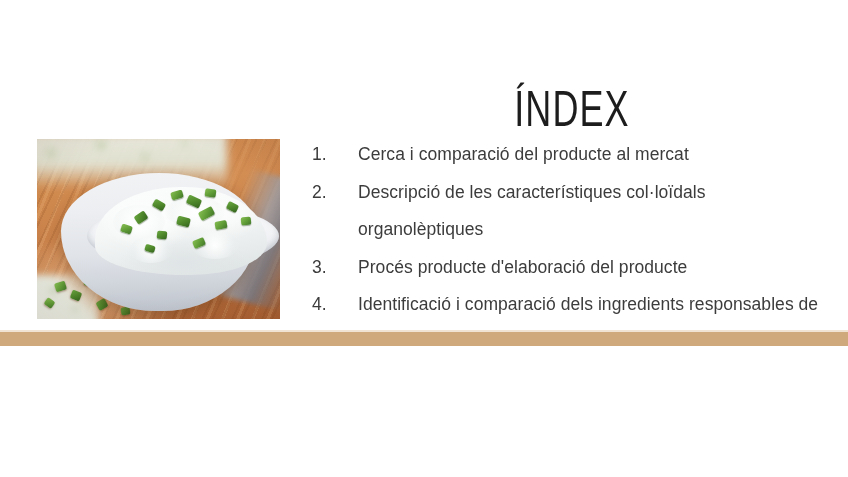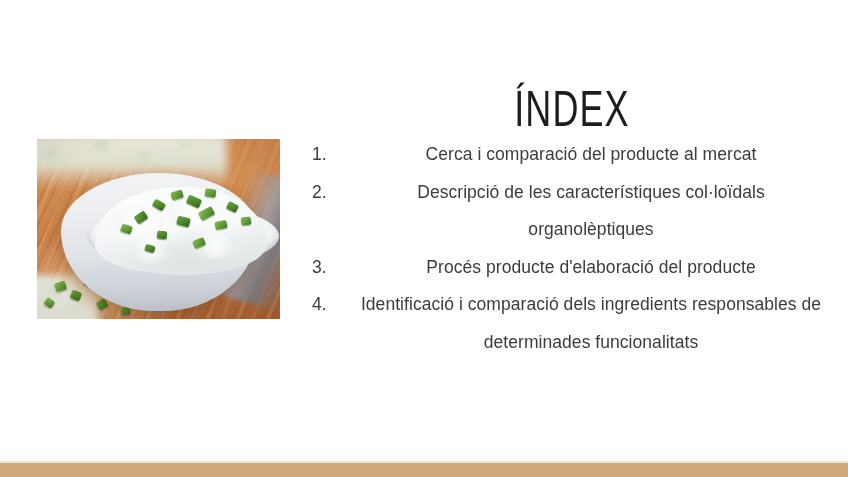--- a/index.html
+++ b/index.html
@@ -7,21 +7,21 @@
     margin: 0;
     padding: 0;
     background: #ffffff;
   }
   body {
     font-family: "Liberation Sans", sans-serif;
   }
   .slide {
     position: relative;
     width: 848px;
-    height: 477px;
+    height: 346px;
     background: #ffffff;
     overflow: hidden;
   }
 
   
   .slide-title {
     position: absolute;
     left: 312px;
     top: 46px;
     width: 520px;
@@ -178,21 +178,20 @@
     color: #3c3c3c;
     letter-spacing: 0.05px;
   }
   .list-num {
     flex: 0 0 auto;
     width: 46px;
     color: #3c3c3c;
   }
   .list-text {
     flex: 1 1 auto;
-    text-align: center;
   }
 
   
   .bottom-hairline {
     position: absolute;
     left: 0;
     bottom: 14px;
     width: 848px;
     height: 2px;
     background: #f0e3d3;

